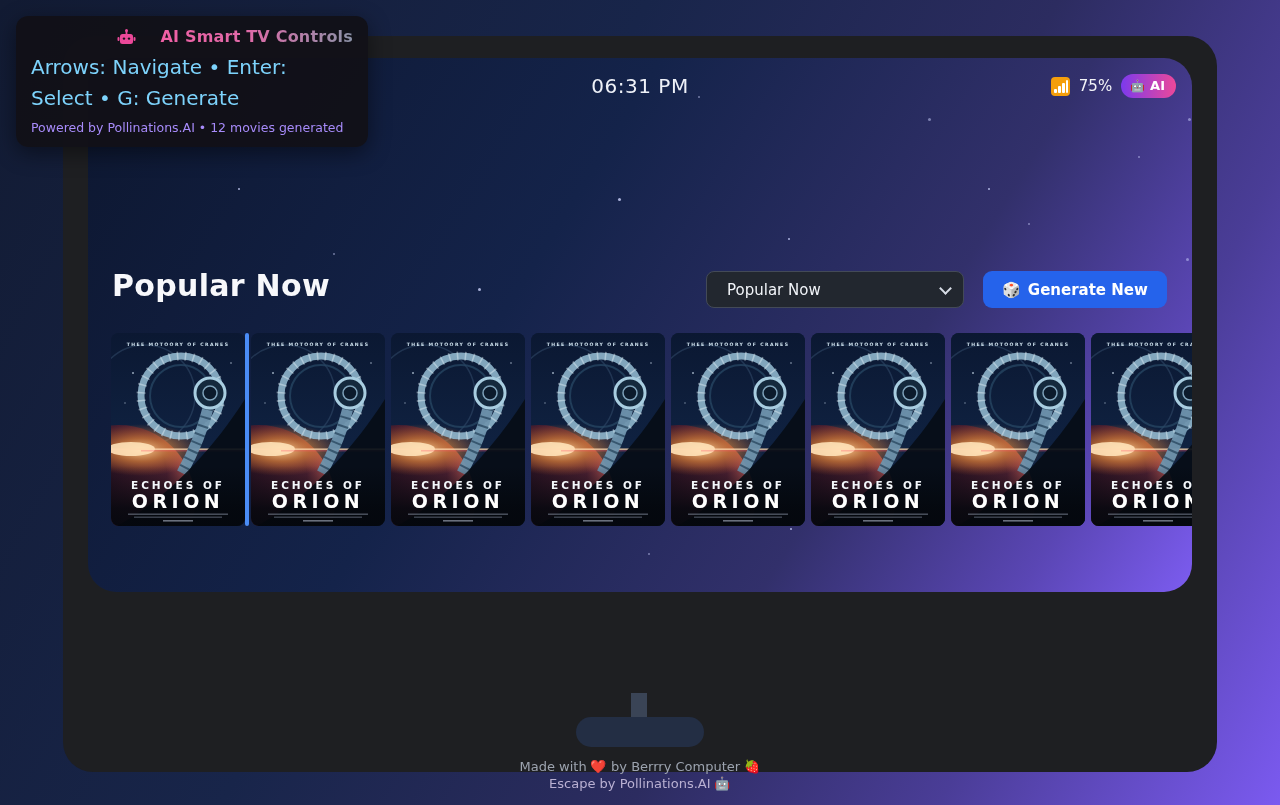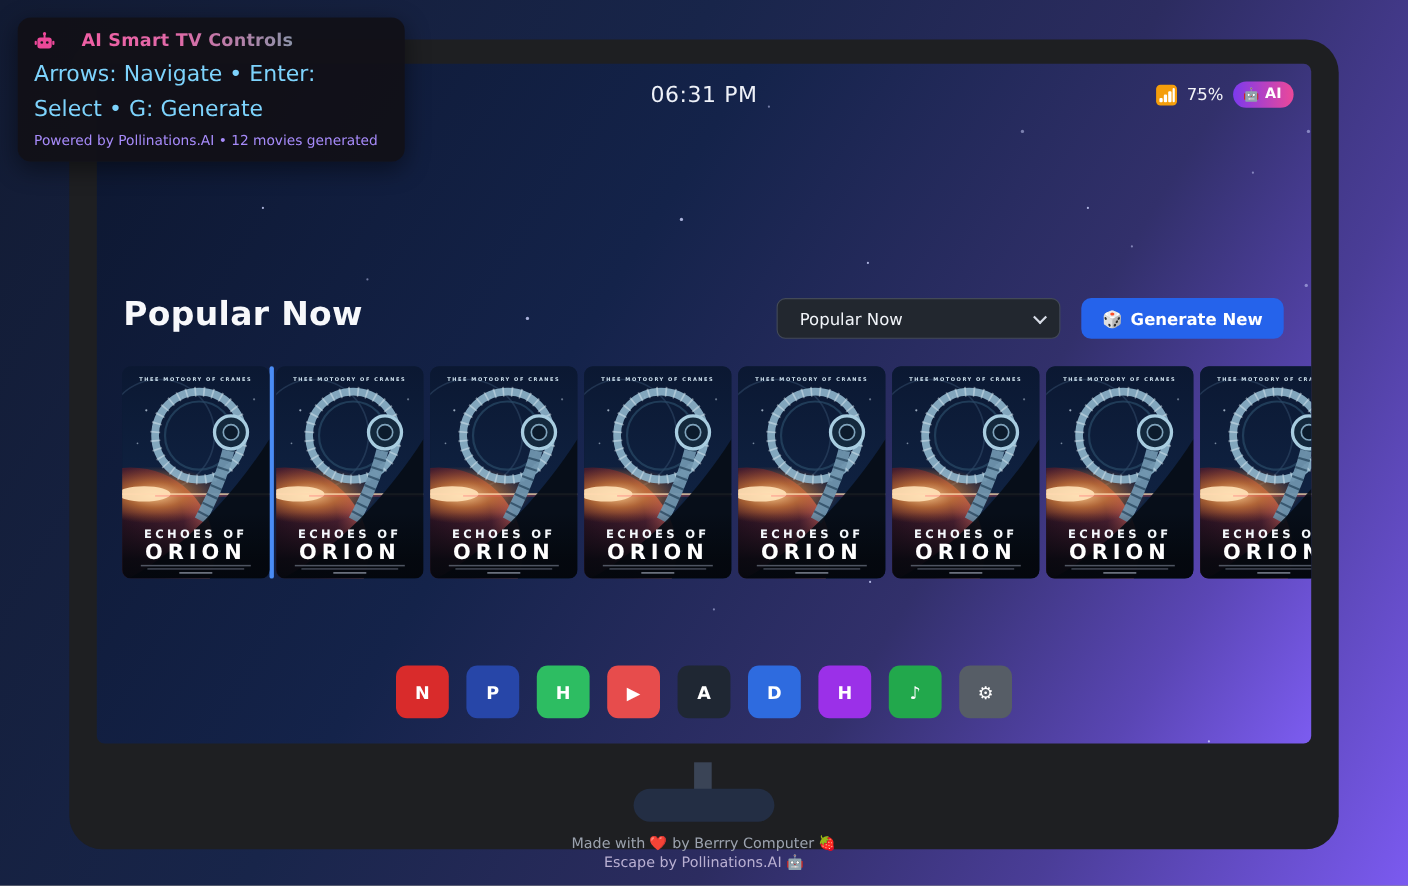--- a/index.html
+++ b/index.html
@@ -9,22 +9,22 @@
     background: linear-gradient(118deg, #121b33 0%, #18254a 38%, #2c2c60 62%, #4a3d97 80%, #7b5af0 100%);
     position: relative;
     color:#fff;
   }
   
   .tv {
     position:absolute; left:63px; top:36px; width:1154px; height:736px;
     background:#1e1f22; border-radius:30px;
   }
   .screen {
-    position:absolute; left:25px; top:22px; width:1104px; height:618px;
-    border-radius:7px; overflow:hidden;
+    position:absolute; left:25px; top:22px; width:1104px; height:534px;
+    border-radius:28px; overflow:hidden;
     background: linear-gradient(122deg, #0d1730 0%, #14234a 40%, #32306b 70%, #5a46b4 88%, #7c5cf0 100%);
   }
   .star { position:absolute; border-radius:50%; background:#cfd6ff; }
   
   .statusbar { position:absolute; top:14px; left:0; width:100%; height:30px; }
   .clock {
     position:absolute; left:50%; transform:translateX(-50%); top:2px;
     font-size:20px; letter-spacing:.5px; color:#eef1f8; font-weight:500;
   }
   .status-right { position:absolute; right:16px; top:2px; display:flex; align-items:center; gap:9px; }
@@ -92,21 +92,21 @@
   .stand-base { position:absolute; left:513px; top:681px; width:128px; height:30px; border-radius:15px; background:#232e44; }
   
   .footer-line1 { position:absolute; left:0; top:759px; width:100%; text-align:center; font-size:13px; color:#9ca3af; }
   .footer-line2 { position:absolute; left:0; top:776px; width:100%; text-align:center; font-size:13px; color:#b9b0d2; }
   
   .tooltip {
     position:absolute; left:16px; top:16px; width:352px;
     background:rgba(18,17,24,.97); border-radius:12px; padding:11px 15px 12px 15px;
     z-index:50; box-shadow:0 6px 22px rgba(0,0,0,.45);
   }
-  .tooltip-title-row { display:flex; align-items:center; gap:24px; margin-bottom:6px; }
+  .tooltip-title-row { display:flex; align-items:center; gap:24px; margin-bottom:6px;justify-content:flex-end; }
   .tooltip-title {
     font-size:16px; font-weight:800; letter-spacing:.2px;
     background:linear-gradient(90deg,#f05fa4 0%, #e06aa8 45%, #8b93a8 100%);
     -webkit-background-clip:text; background-clip:text; color:transparent;
   }
   .tooltip-body { font-size:20px; color:#7dd3fc; line-height:1.55; }
   .tooltip-footer { font-size:12.5px; color:#a78bfa; margin-top:6px; }
 </style>
 </head>
 <body>

